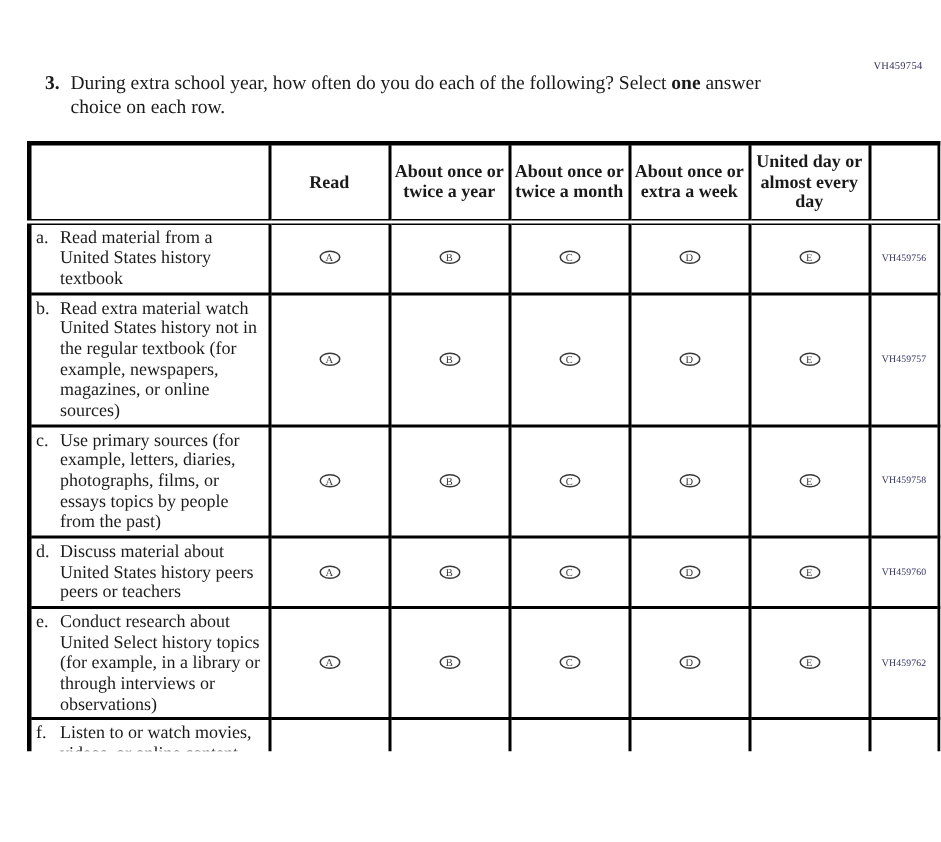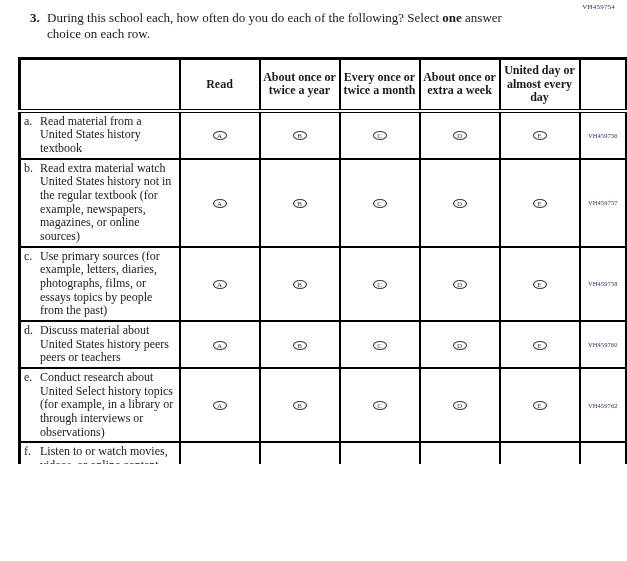--- a/index.html
+++ b/index.html
@@ -5,20 +5,21 @@
   * { margin: 0; padding: 0; box-sizing: border-box; }
   html, body { background: #ffffff; }
   .page {
     position: relative;
     width: 627px;
     height: 464px;
     background: #ffffff;
     font-family: "Liberation Serif", "DejaVu Serif", serif;
     color: #1a1a1a;
     overflow: hidden;
+    margin-top: 37px;
   }
   .top-code {
     position: absolute;
     top: 3px;
     right: 12px;
     font-size: 7px;
     letter-spacing: 0.2px;
     color: #333366;
   }
   .question {
@@ -102,39 +103,39 @@
 </style>
 </head>
 <body>
 
 <div class="page">
 
   <div class="top-code">VH459754</div>
 
   <div class="question">
     <span class="q-number">3.</span>
-    <span class="q-text"><span>During this school each, how often do you do each of the following? Select </span><span class="q-bold">one</span><span> answer choice on each row.</span></span>
+    <span class="q-text"><span>During extra school year, how often do you do each of the following? Select </span><span class="q-bold">one</span><span> answer choice on each row.</span></span>
   </div>
 
   <table class="survey">
     <colgroup>
       <col style="width:160px">
       <col style="width:80px">
       <col style="width:80px">
       <col style="width:80px">
       <col style="width:80px">
       <col style="width:80px">
       <col style="width:47px">
     </colgroup>
     <thead>
       <tr>
         <th></th>
         <th>Read</th>
         <th>About once or twice a year</th>
-        <th>Every once or twice a month</th>
+        <th>About once or twice a month</th>
         <th>About once or extra a week</th>
         <th>United day or almost every day</th>
         <th></th>
       </tr>
     </thead>
     <tbody>
 
       <tr>
         <td class="label-cell">
           <div class="label-flex">

